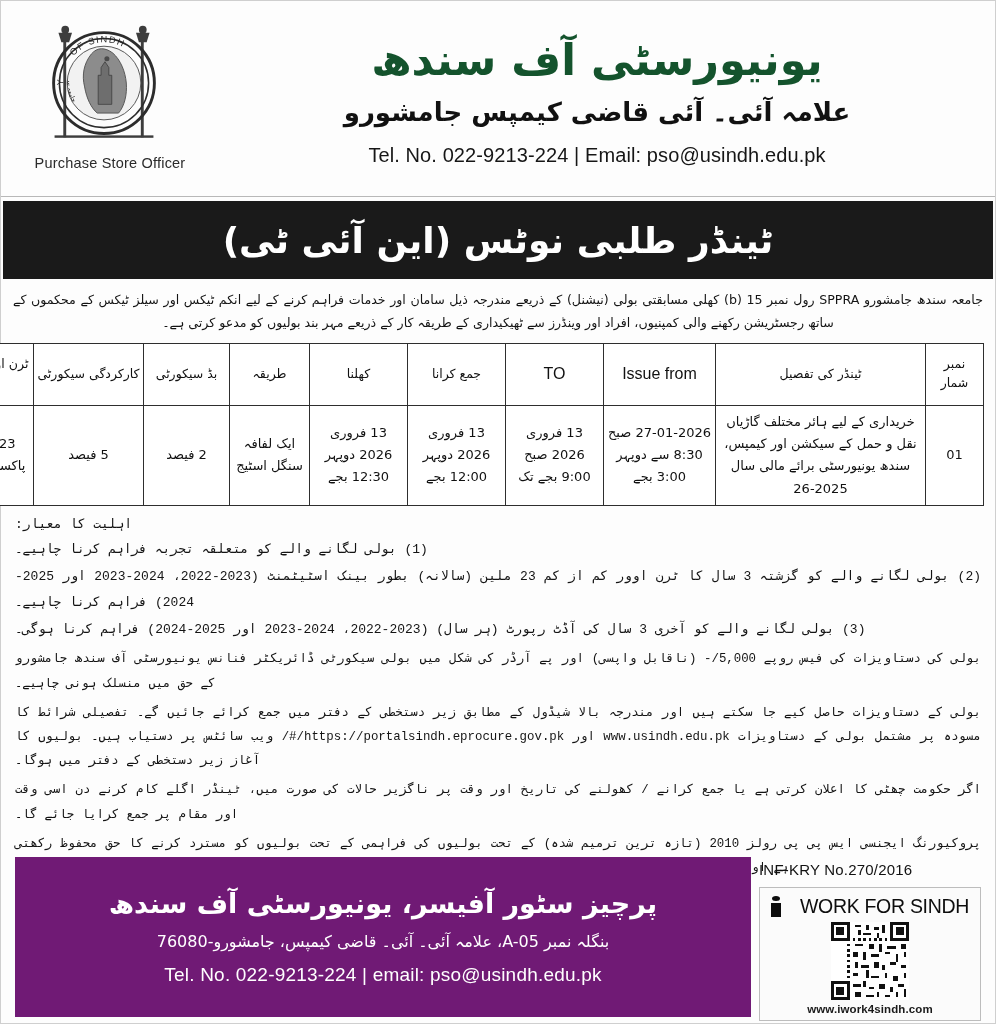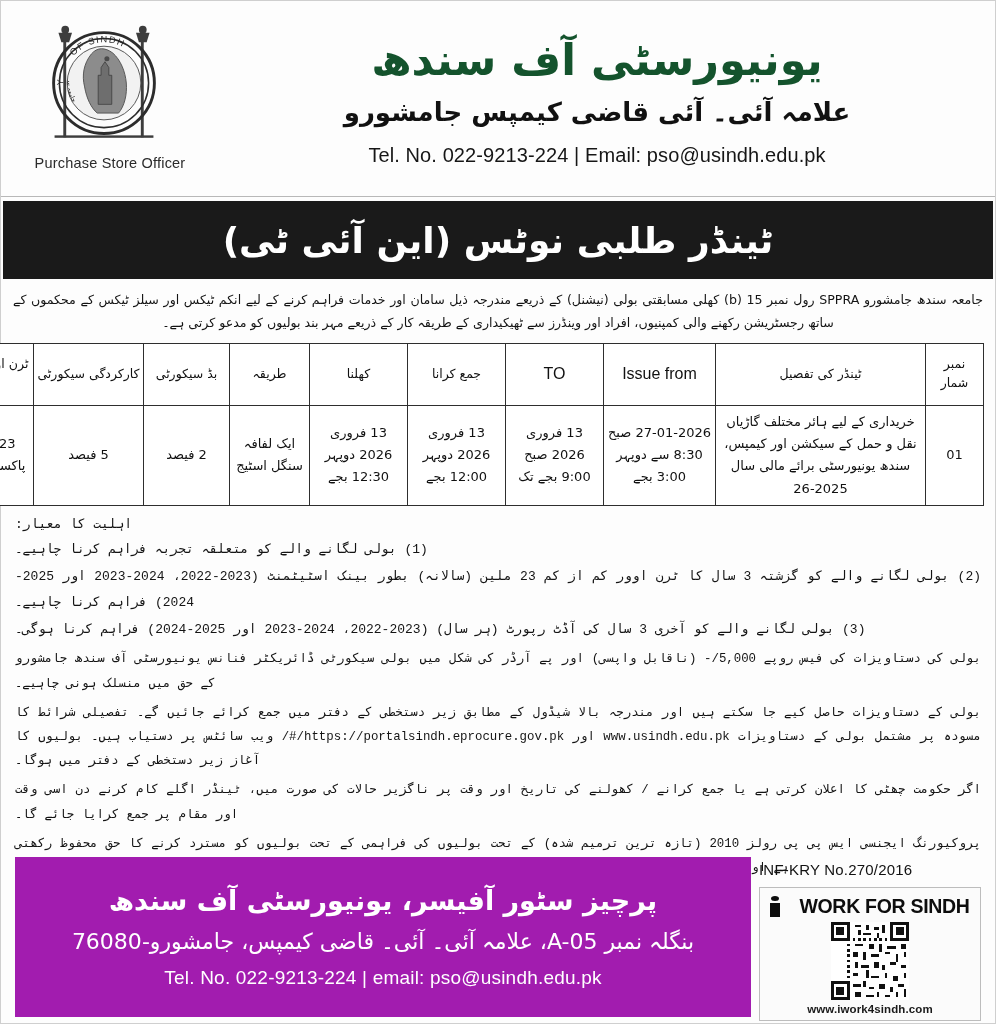--- a/index.html
+++ b/index.html
@@ -196,40 +196,40 @@
   .footer {
     position: absolute;
     left: 0; right: 0; bottom: 0;
     height: 168px;
     display: flex;
     flex-direction: row-reverse;
     padding: 2px 6px 6px 6px;
   }
   .footer-black {
     flex: 1;
-    background: #a21caf;
+    background: #701a75;
     color: #fff;
     display: flex;
     flex-direction: column;
     align-items: center;
     justify-content: center;
     margin-left: 8px;
     padding: 6px 10px;
   }
   .f-line1 {
     font-family: "DejaVu Sans", sans-serif;
     font-size: 27px;
     font-weight: 700;
     direction: rtl;
     letter-spacing: .5px;
     white-space: nowrap;
   }
   .f-line2 {
     font-family: "DejaVu Sans", sans-serif;
-    font-size: 22px;
+    font-size: 16px;
     direction: rtl;
     margin-top: 13px;
     white-space: nowrap;
   }
   .f-line3 {
     direction: ltr;
     font-size: 19px;
     margin-top: 13px;
     letter-spacing: .2px;
     white-space: nowrap;
@@ -257,21 +257,21 @@
     padding: 7px 6px 5px 6px;
     display: flex;
     flex-direction: column;
     align-items: center;
   }
   .iwork-title {
     display: flex;
     align-items: center;
     gap: 18px;
     font-size: 19.5px;
-    font-weight: 700;
+    font-weight: 400;
     letter-spacing: -.3px;
     color: #0d0d0d;
     white-space: nowrap;
   }
   .iwork-mark {
     display: inline-block;
     width: 11px; height: 21px;
     position: relative;
   }
   .iwork-mark::before {

